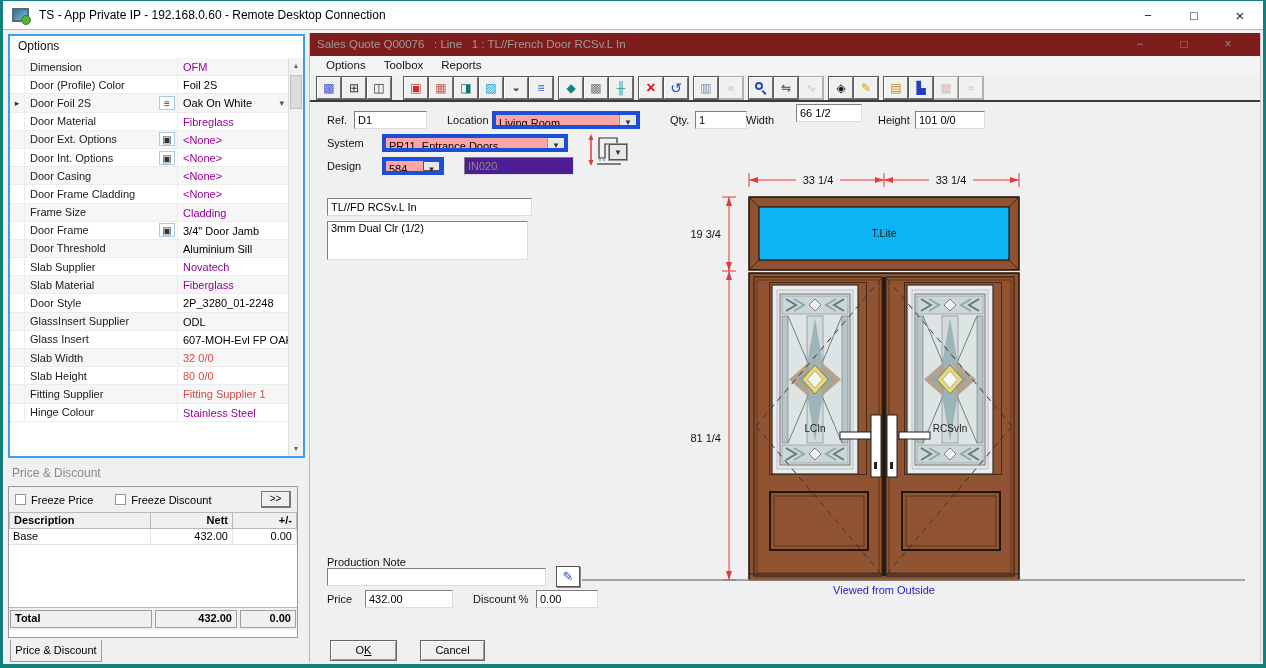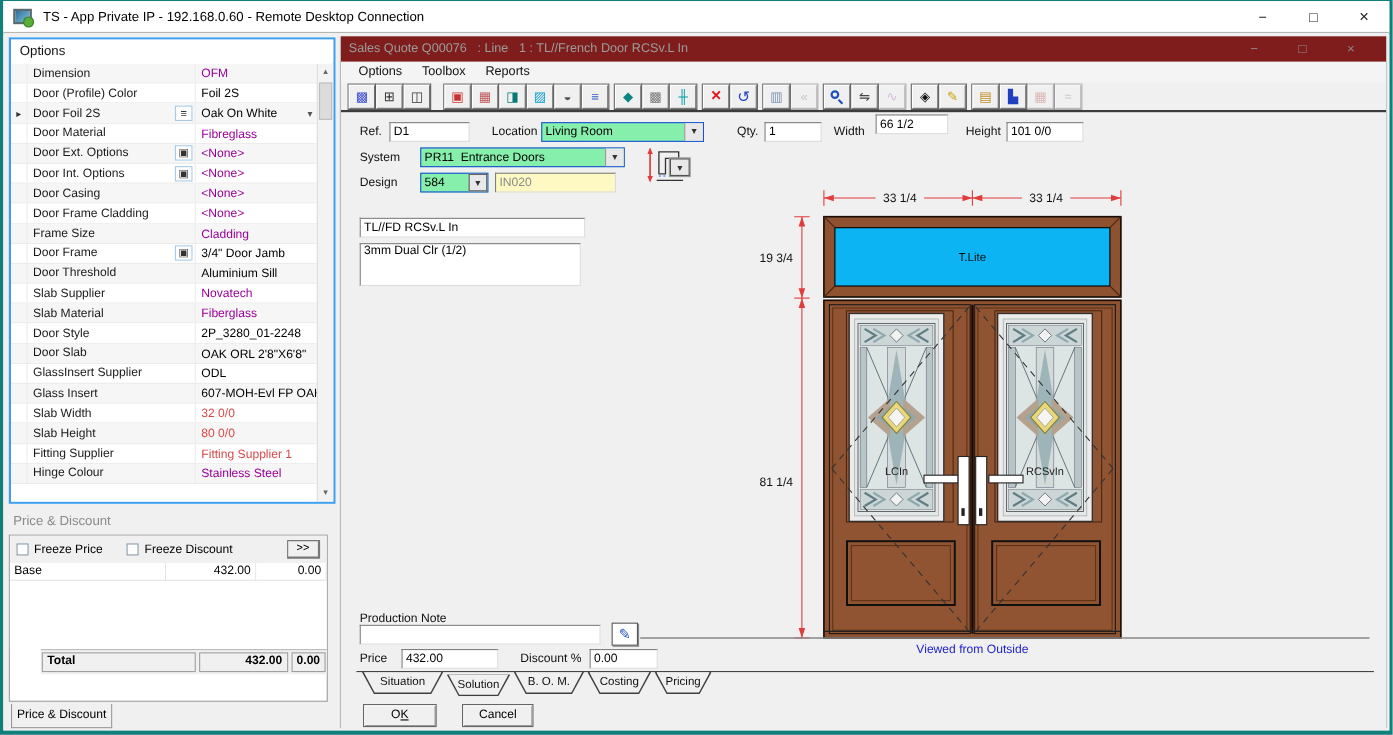--- a/index.html
+++ b/index.html
@@ -39,21 +39,21 @@
   .price-box { position:absolute; left:0; top:452px; width:290px; height:152px; background:#fff; border:1px solid #9a9a9a; }
   .freeze-row { height:25px; display:flex; align-items:center; padding:0 6px; background:#f0f0f0; }
   .freeze-item { display:flex; align-items:center; gap:5px; margin-right:22px; }
   .btn-more { margin-left:auto; width:30px; height:17px; background:#f0f0f0; border:1px solid #777; border-bottom-width:2px; border-right-width:2px; font-size:10px; text-align:center; line-height:14px; }
   .ptable-head,.p-row { display:flex; }
   .ptable-head > div { background:#f0f0f0; border:1px solid #b9b9b9; border-left:none; font-weight:bold; padding:1px 4px; height:17px; }
   .ptable-head > div:first-child { border-left:1px solid #b9b9b9; }
   .p-row > div { border-bottom:1px solid #e4e4e4; border-right:1px solid #e4e4e4; padding:1px 4px; height:16px; background:#fff; }
   .c-desc { width:142px; } .c-nett { width:82px; text-align:right; } .c-pm { flex:1; text-align:right; }
   .p-fill { height:62px; background:#fff; }
-  .total-row { display:flex; gap:3px; padding:2px 1px; background:#f0f0f0; border-top:1px solid #bbb;margin-left:28px; }
+  .total-row { display:flex; gap:3px; padding:2px 1px; background:#f0f0f0; border-top:1px solid #bbb; }
   .total-row > div { background:#f0f0f0; border:1px solid #9f9f9f; font-weight:bold; padding:1px 4px; height:18px; }
   .price-tab { position:absolute; left:2px; top:606px; width:92px; height:22px; background:#f0f0f0; border:1px solid #9a9a9a; border-top:none; text-align:center; line-height:20px; }
   
   .right-panel { position:absolute; left:306px; top:2px; right:2px; bottom:2px; background:#f0f0f0; border-left:1px solid #b8b8b8; border-right:1px solid #c8c8c8; }
   .child-titlebar { position:relative; height:23px; background:#7f1d1d; }
   .child-title { position:absolute; left:7px; top:5px; color:#9c9c9c; font-size:11.5px; white-space:pre; }
   .child-btns { position:absolute; right:10px; top:0; display:flex; }
   .child-btn { width:44px; height:23px; text-align:center; line-height:23px; color:#8d8d8d; font-size:12px; }
   .menubar { height:19px; display:flex; align-items:center; padding-left:7px; gap:0; background:#f4f4f4; }
   .menu-item { padding:0 9px; height:19px; line-height:19px; font-size:11.5px; color:#111; }
@@ -61,22 +61,22 @@
   .tb-btn { width:24px; height:22px; margin-right:1px; background:#f0f0f0; border:1px solid; border-color:#fff #6f6f6f #6f6f6f #fff; box-shadow:0 0 0 1px #5a5a5a; display:flex; align-items:center; justify-content:center; font-size:12px; flex:0 0 auto; }
   .tb-btn.dis { opacity:.45; }
   .tb-gap { width:12px; flex:0 0 auto; } .tb-gap.s { width:5px; }
   .magwrap { position:relative; width:12px; height:12px; }
   .mag-c { position:absolute; left:0; top:0; width:8px; height:8px; border:2px solid #2050c0; border-radius:50%; }
   .mag-h { position:absolute; left:8px; top:8px; width:5px; height:2px; background:#2050c0; transform:rotate(45deg); transform-origin:0 0; }
   
   .content { position:absolute; left:0; right:0; top:71px; bottom:0; background:#f0f0f0; }
   .lbl { position:absolute; color:#111; font-size:11px; }
   .inp { position:absolute; height:18px; border:1px solid #7f7f7f; border-right-color:#dcdcdc; border-bottom-color:#dcdcdc; background:#fff; font-family:"Liberation Sans",sans-serif; font-size:11px; padding:0 3px; }
-  .inp:disabled,.inp.gray { background:#fef9c3; color:#8a8a8a; }
-  .combo { position:absolute; height:18px; border:1px solid #1d4ed8; background:#86efac; display:flex; }
+  .inp:disabled,.inp.gray { background:#4c1d95; color:#8a8a8a;margin-left:14px; }
+  .combo { position:absolute; height:18px; border:4px solid #1d4ed8; background:#fca5a5; display:flex; }
   .combo .ctext { flex:1; padding:2px 3px 0; white-space:nowrap; overflow:hidden; }
   .ddbtn { width:17px; background:#e8e8e8; border-left:1px solid #9a9a9a; text-align:center; font-size:8px; color:#333; line-height:16px; }
   textarea.inp { resize:none; overflow:hidden; }
   .editbtn { position:absolute; width:24px; height:21px; background:#fff; border:1px solid #555; box-shadow:1px 1px 0 #888; text-align:center; font-size:13px; color:#2050c0; line-height:19px; }
   
   .profilewidget { position:absolute; left:277px; top:28px; width:44px; height:38px; }
   
   .tabstrip { position:absolute; left:14px; top:506px; width:925px; height:23px; border-top:1.5px solid #444; }
   .tabs { display:flex; padding-left:5px; }
   .tab { position:relative; height:20px; margin-right:3px; clip-path:polygon(0 0,100% 0,calc(100% - 11px) 100%,11px 100%); background:#3f3f3f; }
@@ -188,26 +188,20 @@
               <div class="g-val"><span style="color: rgb(153, 0, 153);">Fiberglass</span></div>
             </div>
             <div class="g-row">
               <div class="g-sel"></div>
               <div class="g-name">Door Style</div>
               <div class="g-ico"></div>
               <div class="g-val"><span style="color: rgb(0, 0, 0);">2P_3280_01-2248</span></div>
             </div>
             <div class="g-row">
               <div class="g-sel"></div>
-              <div class="g-name">Door Slab</div>
-              <div class="g-ico"></div>
-              <div class="g-val"><span style="color: rgb(0, 0, 0);">OAK ORL 2'8"X6'8"</span></div>
-            </div>
-            <div class="g-row">
-              <div class="g-sel"></div>
               <div class="g-name">GlassInsert Supplier</div>
               <div class="g-ico"></div>
               <div class="g-val"><span style="color: rgb(0, 0, 0);">ODL</span></div>
             </div>
             <div class="g-row">
               <div class="g-sel"></div>
               <div class="g-name">Glass Insert</div>
               <div class="g-ico"></div>
               <div class="g-val"><span style="color: rgb(0, 0, 0);">607-MOH-Evl FP OAK</span></div>
             </div>
@@ -249,20 +243,25 @@
           <div class="freeze-item">
             <span class="cbx"></span>
             <span>Freeze Price</span>
           </div>
           <div class="freeze-item">
             <span class="cbx"></span>
             <span>Freeze Discount</span>
           </div>
           <div class="btn-more">&gt;&gt;</div>
         </div>
+        <div class="ptable-head" id="phead">
+            <div class="c-desc">Description</div>
+            <div class="c-nett">Nett</div>
+            <div class="c-pm">+/-</div>
+          </div>
         <div id="prows">
             <div class="p-row">
               <div class="c-desc">Base</div>
               <div class="c-nett">432.00</div>
               <div class="c-pm">0.00</div>
             </div>
           </div>
         <div class="p-fill"></div>
         <div class="total-row">
           <div class="c-desc">Total</div>
@@ -379,21 +378,21 @@
 
         <span class="lbl" style="left:17px;top:10px;">Ref.</span>
         <input class="inp" style="left: 44px; top: 7px; width: 73px;" value="D1">
         <span class="lbl" style="left:137px;top:10px;">Location</span>
         <div class="combo" style="left:182px;top:7px;width:148px;">
           <div class="ctext">Living Room</div>
           <div class="ddbtn">▼</div>
         </div>
         <span class="lbl" style="left:360px;top:10px;">Qty.</span>
         <input class="inp" style="left: 385px; top: 7px; width: 52px;" value="1">
-        <span class="lbl" style="left:448px;top:10px;text-align:right;">Width</span>
+        <span class="lbl" style="left:436px;top:10px;text-align:right;">Width</span>
         <input class="inp" style="left: 486px; top: 0; width: 66px;" value="66 1/2">
         <span class="lbl" style="left:568px;top:10px;">Height</span>
         <input class="inp" style="left: 605px; top: 7px; width: 70px;" value="101 0/0">
 
         <span class="lbl" style="left:17px;top:33px;">System</span>
         <div class="combo" style="left:72px;top:30px;width:186px;">
           <div class="ctext" style="white-space:pre;">PR11  Entrance Doors</div>
           <div class="ddbtn">▼</div>
         </div>
 
@@ -531,38 +530,19 @@
         </div>
 
         <span class="lbl" style="left:17px;top:452px;">Production Note</span>
         <input class="inp" style="left: 17px; top: 464px; width: 219px;" value="">
         <div class="editbtn" style="left:246px;top:462px;">✎</div>
         <span class="lbl" style="left:17px;top:489px;">Price</span>
         <input class="inp" style="left: 55px; top: 486px; width: 88px;" value="432.00">
         <span class="lbl" style="left:163px;top:489px;">Discount %</span>
         <input class="inp" style="left: 226px; top: 486px; width: 62px;" value="0.00">
 
-        <div class="tabstrip">
-            <div class="tabs" id="viewtabs">
-              <div class="tab" style="width: 74px;">
-                <div class="t-in">Situation</div>
-              </div>
-              <div class="tab active" style="width: 58px;">
-                <div class="t-in">Solution</div>
-              </div>
-              <div class="tab" style="width: 64px;">
-                <div class="t-in">B. O. M.</div>
-              </div>
-              <div class="tab" style="width: 58px;">
-                <div class="t-in">Costing</div>
-              </div>
-              <div class="tab" style="width: 52px;">
-                <div class="t-in">Pricing</div>
-              </div>
-            </div>
-          </div>
 
         <div class="pushbtn" style="left:20px;top:536px;width:67px;"><span>O</span><span class="accel">K</span></div>
         <div class="pushbtn" style="left:110px;top:536px;width:65px;">Cancel</div>
       </div>
     </div>
   </div>
 </div>
 
 </body></html>

